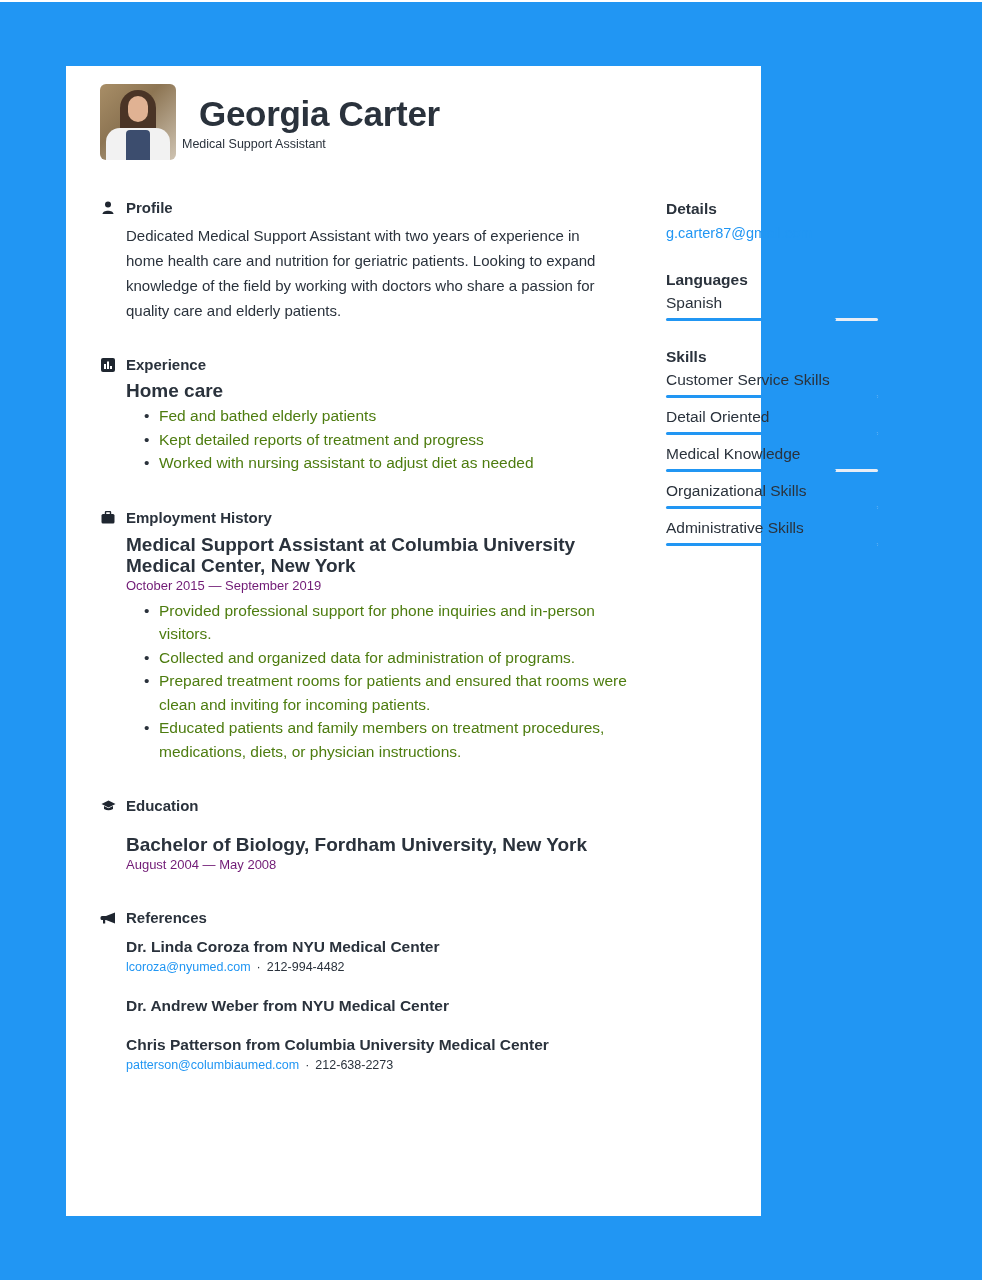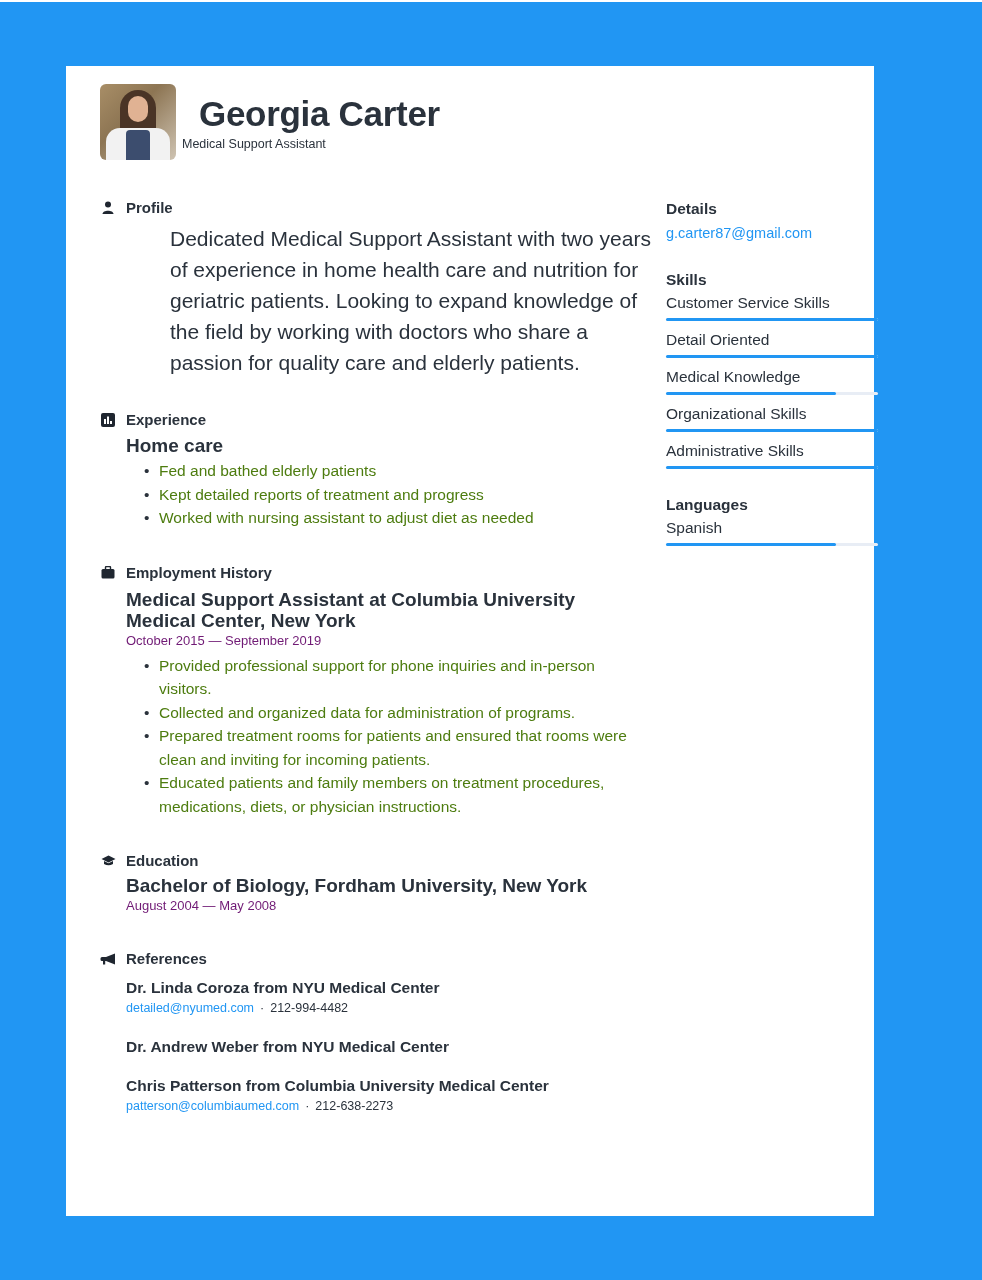--- a/index.html
+++ b/index.html
@@ -6,21 +6,21 @@
     html, body { width: 982px; height: 1280px; }
     body {
       background: #2196f3;
       font-family: "Liberation Sans", "DejaVu Sans", sans-serif;
       color: #2a323c;
       position: relative;
       overflow: hidden;
     }
     .topline { position: absolute; left: 0; top: 0; width: 982px; height: 2px; background: #ffffff; }
     .paper {
-      position: absolute; left: 66px; top: 66px; width: 808px; height: 1150px;
+      position: absolute; left: 66px; top: 66px; width: 695px; height: 1150px;
       background: #ffffff;
     }
     
     .photo {
       position: absolute; left: 34px; top: 18px; width: 76px; height: 76px;
       border-radius: 6px; overflow: hidden;
       background: linear-gradient(135deg, #a88e67 0%, #8d7553 40%, #cfc4b3 100%);
     }
     .photo .hair { position: absolute; left: 20px; top: 6px; width: 36px; height: 50px; border-radius: 18px 18px 8px 8px; background: #4a3426; }
     .photo .face { position: absolute; left: 28px; top: 12px; width: 20px; height: 26px; border-radius: 10px; background: #e0b293; }
@@ -31,21 +31,21 @@
       font-size: 35px; font-weight: bold; color: #2a323c; letter-spacing: -0.3px;
     }
     .job {
       position: absolute; left: 116px; top: 71px; font-size: 12.5px; color: #2a323c;
     }
     
     .left { position: absolute; left: 34px; top: 128px; width: 530px; }
     .section { position: relative; padding-left: 26px; }
     .sec-icon { position: absolute; left: 0; top: 6px; width: 16px; height: 16px; display: flex; align-items: center; justify-content: center; }
     .sec-title { font-size: 15px; font-weight: bold; color: #2a323c; line-height: 28px; }
-    .para { font-size: 21px; line-height: 31px; color: #2a323c; width: 490px; margin-left: 44px; }
+    .para { font-size: 15px; line-height: 25px; color: #2a323c; width: 490px; }
     .sub-title { font-size: 19px; font-weight: bold; color: #2a323c; line-height: 21px; }
     .dates { font-size: 13px; color: #701a75; line-height: 20px; }
     ul.bullets { list-style: none; padding-left: 18px; margin-top: 3px; }
     ul.bullets li { position: relative; padding-left: 15px; font-size: 15.5px; line-height: 23.5px; color: #4d7c0f; }
     ul.bullets li::before { content: "•"; position: absolute; left: 0; top: 0; color: #2a323c; }
     .ref { margin-top: 4px; }
     .ref-name { font-size: 15.5px; font-weight: bold; line-height: 21px; }
     .ref-contact { font-size: 12.5px; line-height: 20px; color: #2a323c; }
     .link { color: #2196f3; text-decoration: none; }
     .sep { margin: 0 6px; }
@@ -130,39 +130,39 @@
     </div>
 
     <div class="section" style="margin-top:29px;">
       <span class="sec-icon">
         <svg width="15" height="12" viewBox="0 0 15 12">
             <path d="M7.5 0.5 L14.5 4 L7.5 7.5 L0.5 4 Z" fill="#1f2630"></path>
             <path d="M3 6 V9 Q7.5 11.5 12 9 V6 L7.5 8.3 Z" fill="#1f2630"></path>
           </svg>
       </span>
       <div class="sec-title">Education</div>
-      <div style="margin-top:0;">
+      <div style="margin-top:14px;">
         <div class="sub-title">Bachelor of Biology, Fordham University, New York</div>
         <div class="dates">August 2004 — May 2008</div>
       </div>
     </div>
 
     <div class="section" style="margin-top:29px;">
       <span class="sec-icon">
         <svg width="16" height="12" viewBox="0 0 16 12">
             <path d="M15 0.5 V11.5 L6 8 H2 Q0.5 8 0.5 6.5 V5.5 Q0.5 4 2 4 H6 Z" fill="#1f2630"></path>
             <rect x="3" y="8" width="2.2" height="3.5" fill="#1f2630"></rect>
           </svg>
       </span>
       <div class="sec-title">References</div>
 
       <div class="ref">
         <div class="ref-name">Dr. Linda Coroza from NYU Medical Center</div>
         <div class="ref-contact">
-          <a class="link">detailed@nyumed.com</a><span class="sep">·</span><span>212-994-4482</span>
+          <a class="link">lcoroza@nyumed.com</a><span class="sep">·</span><span>212-994-4482</span>
         </div>
       </div>
 
       <div class="ref" style="margin-top:18px;">
         <div class="ref-name">Dr. Andrew Weber from NYU Medical Center</div>
       </div>
 
       <div class="ref" style="margin-top:18px;">
         <div class="ref-name">Chris Patterson from Columbia University Medical Center</div>
         <div class="ref-contact">
@@ -172,20 +172,30 @@
     </div>
   </div>
 
   <div class="right">
     <div>
       <div class="r-title">Details</div>
       <a class="link r-email" style="display:block; margin-top:3px;">g.carter87@gmail.com</a>
     </div>
 
     <div style="margin-top:26px;">
+      <div class="r-title">Languages</div>
+      <div class="skill">
+        <div class="skill-label" style="padding-top:2px;">Spanish</div>
+        <div class="bar">
+            <div class="bar-fill" style="width: 80%;"></div>
+          </div>
+      </div>
+    </div>
+
+    <div style="margin-top:26px;">
       <div class="r-title">Skills</div>
       <div class="skill">
         <div class="skill-label" style="padding-top:2px;">Customer Service Skills</div>
         <div class="bar">
             <div class="bar-fill" style="width: 100%;"></div>
           </div>
       </div>
       <div class="skill">
         <div class="skill-label">Detail Oriented</div>
         <div class="bar">
@@ -201,27 +211,17 @@
       <div class="skill">
         <div class="skill-label">Organizational Skills</div>
         <div class="bar">
             <div class="bar-fill" style="width: 100%;"></div>
           </div>
       </div>
       <div class="skill">
         <div class="skill-label">Administrative Skills</div>
         <div class="bar">
             <div class="bar-fill" style="width: 100%;"></div>
-          </div>
-      </div>
-    </div>
-
-    <div style="margin-top:26px;">
-      <div class="r-title">Languages</div>
-      <div class="skill">
-        <div class="skill-label" style="padding-top:2px;">Spanish</div>
-        <div class="bar">
-            <div class="bar-fill" style="width: 80%;"></div>
           </div>
       </div>
     </div>
   </div>
 </div>
 
 </body></html>

